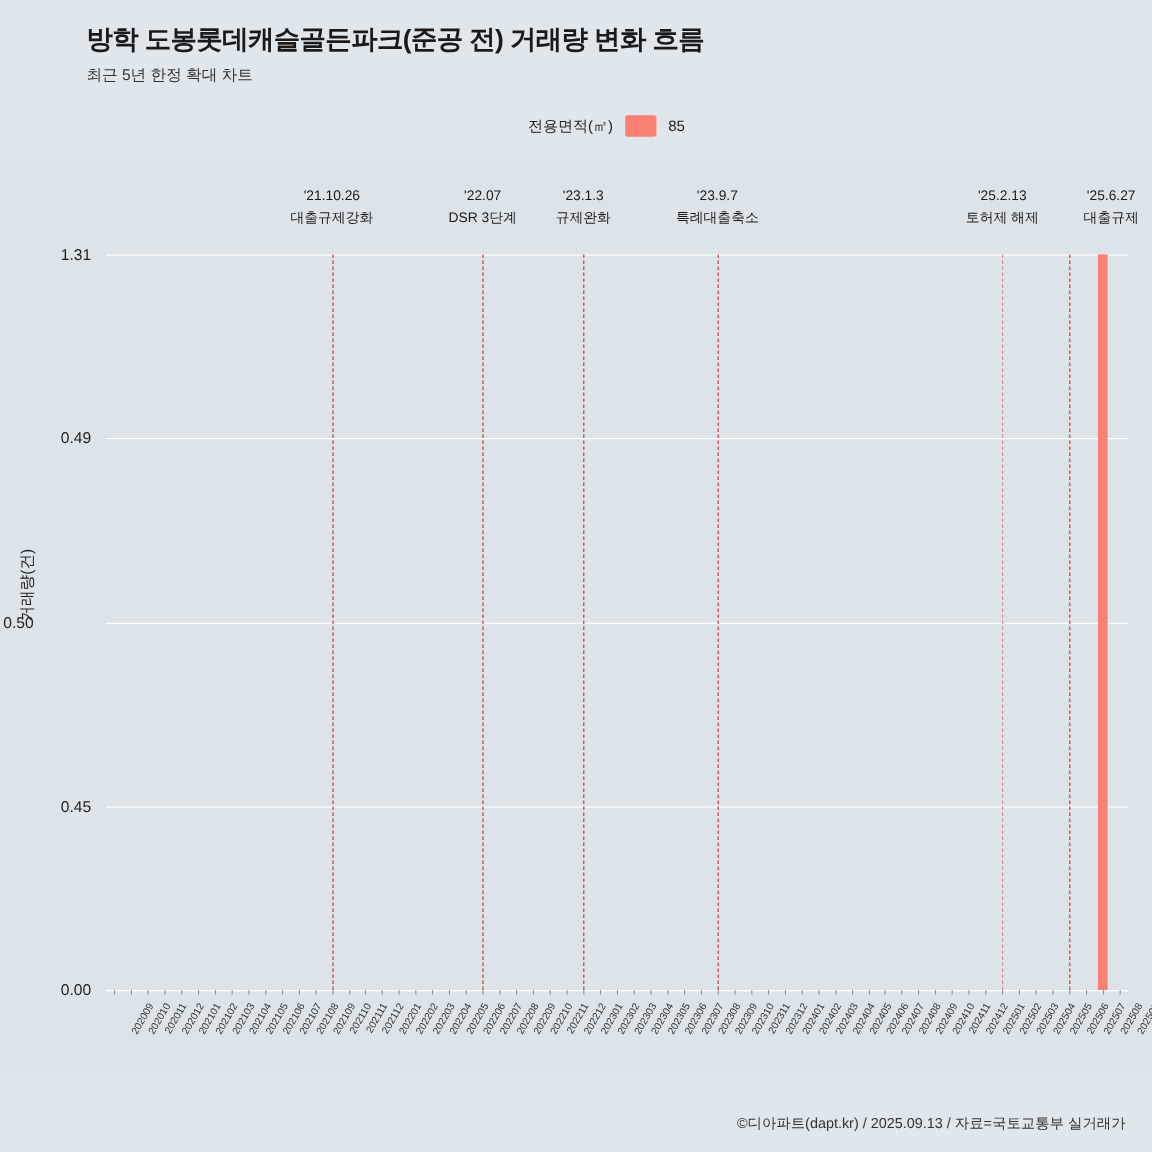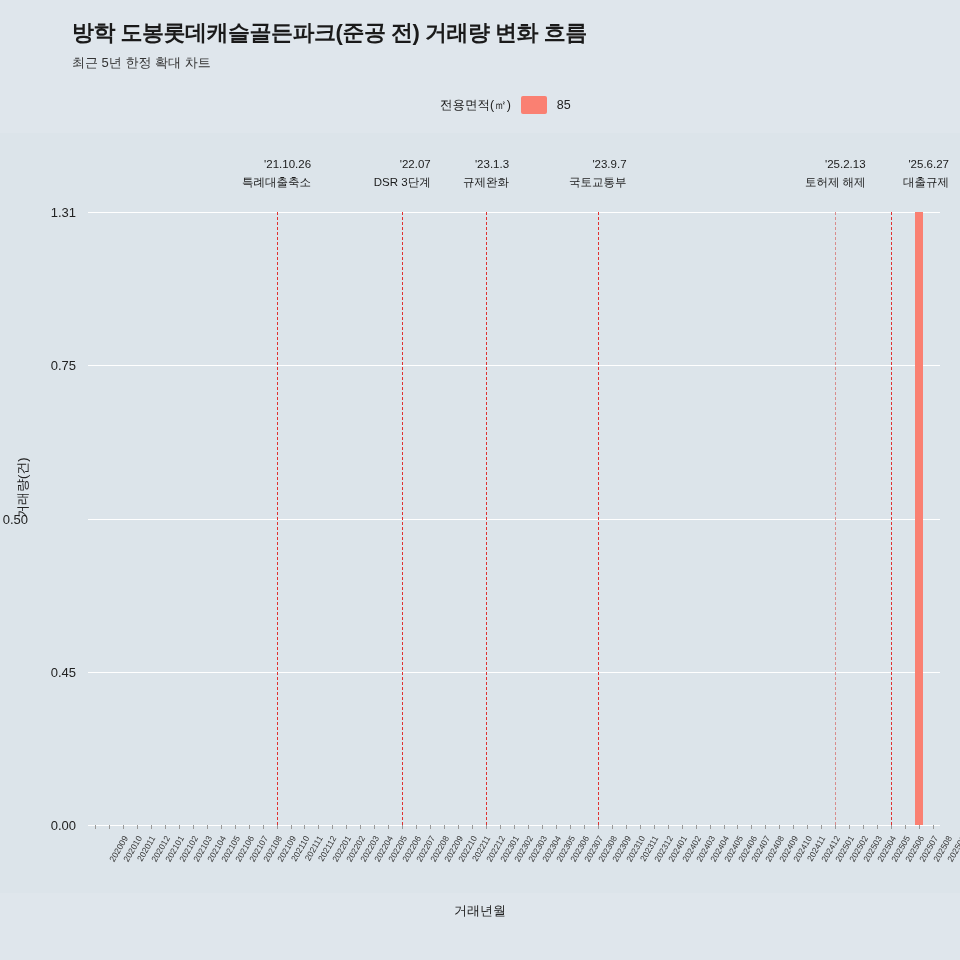--- a/index.html
+++ b/index.html
@@ -119,21 +119,21 @@
     border-left-width: 1.6px;
     border-left-style: dashed;
     border-left-color: #e03131;
     height: 613px;
   }
   .event-line.faint {
     border-left-color: #d98c8c;
   }
   .event-label {
     position: absolute;
-    text-align: right;
+    text-align: center;
     font-size: 11.5px;
     color: #1a1a1a;
     line-height: 1.55;
     white-space: nowrap;
     transform: translateX(-50%);
   }
   .event-label .date {
     display: block;
   }
   .event-label .desc {
@@ -198,21 +198,21 @@
   <div class="ylabel">거래량(건)</div>
 
   <div class="plot" id="plot">
       <div class="gridline" style="top: 613px;"></div>
       <div class="ytick-label" style="top: 613px; right: 864px;">0.00</div>
       <div class="gridline" style="top: 459.75px;"></div>
       <div class="ytick-label" style="top: 459.75px; right: 864px;">0.45</div>
       <div class="gridline" style="top: 306.5px;"></div>
       <div class="ytick-label" style="top: 306.5px; right: 912px;">0.50</div>
       <div class="gridline" style="top: 153.25px;"></div>
-      <div class="ytick-label" style="top: 153.25px; right: 864px;">0.75</div>
+      <div class="ytick-label" style="top: 153.25px; right: 864px;">0.49</div>
       <div class="gridline" style="top: 0px;"></div>
       <div class="ytick-label" style="top: 0px; right: 864px;">1.31</div>
       <div class="bar" style="height: 613px; width: 8.65967px; left: 826.719px; background: rgb(250, 128, 114);"></div>
       <div class="event-line" style="left: 188.557px;"></div>
       <div class="event-line" style="left: 314.262px;"></div>
       <div class="event-line" style="left: 398.066px;"></div>
       <div class="event-line" style="left: 509.803px;"></div>
       <div class="event-line faint" style="left: 747.246px;"></div>
       <div class="event-line" style="left: 803.115px;"></div>
     </div>
@@ -338,37 +338,37 @@
       <div class="xtick" style="left: 833.246px; top: 834px;">202502</div>
       <div class="xtick" style="left: 847.213px; top: 834px;">202503</div>
       <div class="xtick" style="left: 861.18px; top: 834px;">202504</div>
       <div class="xtick" style="left: 875.148px; top: 834px;">202505</div>
       <div class="xtick" style="left: 889.115px; top: 834px;">202506</div>
       <div class="xtick" style="left: 903.082px; top: 834px;">202507</div>
       <div class="xtick" style="left: 917.049px; top: 834px;">202508</div>
       <div class="xtick" style="left: 931.016px; top: 834px;">202509</div>
     </div>
 
-  <div class="xlabel">거래년월</div>
-
+
+  <div class="footer">©디아파트(dapt.kr) / 2025.09.13 / 자료=국토교통부 실거래가</div>
 <div class="event-label" style="left: 276.557px; top: 156px;">
       <span class="date">'21.10.26</span>
-      <span class="desc">특례대출축소</span>
+      <span class="desc">대출규제강화</span>
     </div>
     <div class="event-label" style="left: 402.262px; top: 156px;">
       <span class="date">'22.07</span>
       <span class="desc">DSR 3단계</span>
     </div>
     <div class="event-label" style="left: 486.066px; top: 156px;">
       <span class="date">'23.1.3</span>
       <span class="desc">규제완화</span>
     </div>
     <div class="event-label" style="left: 597.803px; top: 156px;">
       <span class="date">'23.9.7</span>
-      <span class="desc">국토교통부</span>
+      <span class="desc">특례대출축소</span>
     </div>
     <div class="event-label" style="left: 835.246px; top: 156px;">
       <span class="date">'25.2.13</span>
       <span class="desc">토허제 해제</span>
     </div>
     <div class="event-label" style="left: 914px; top: 156px; margin-left: 12px;">
       <span class="date">'25.6.27</span>
       <span class="desc">대출규제</span>
     </div>
   </div>

